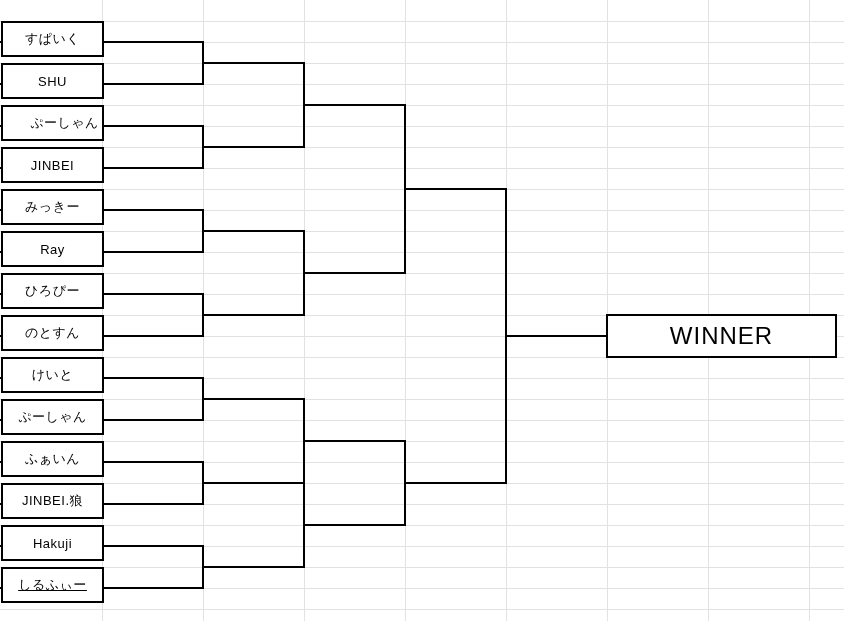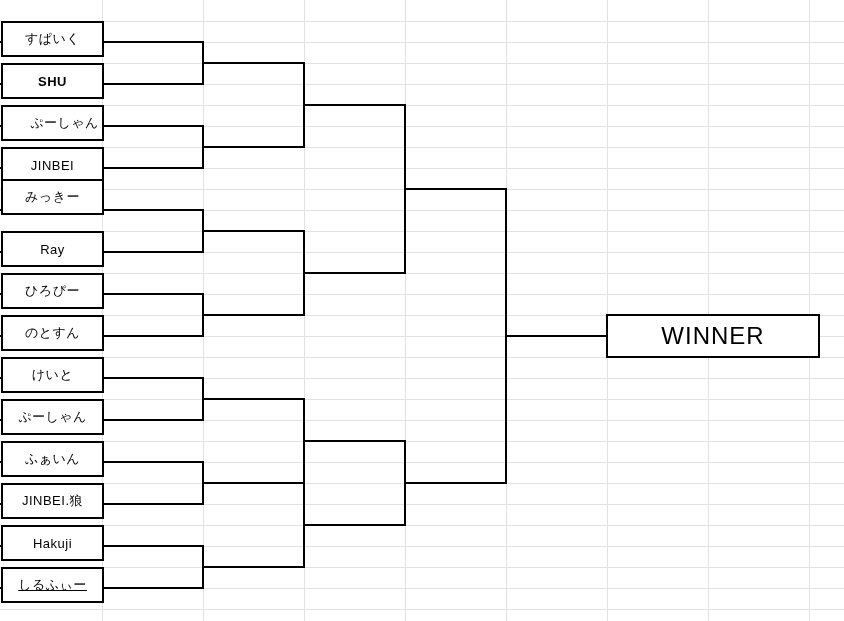--- a/index.html
+++ b/index.html
@@ -19,44 +19,44 @@
   .player-cell{
     position:absolute;left:1px;width:103px;height:36px;
     box-sizing:border-box;border:2px solid #000;background:#fff;
     display:flex;align-items:center;justify-content:center;
   }
   .player-cell span{
     font-size:13px;color:#000;white-space:nowrap;letter-spacing:0.5px;
   }
   .hline,.vline{position:absolute;background:#000;}
   #winner-box{
-    position:absolute;left:606px;top:314px;width:214px;height:44px;
+    position:absolute;left:606px;top:314px;width:231px;height:44px;
     box-sizing:border-box;border:2px solid #000;background:#fff;
     display:flex;align-items:center;justify-content:center;
   }
   #winner-box span{font-size:24px;color:#000;letter-spacing:1px;}
 </style>
 </head>
 <body>
 
 <div id="sheet">
   <div id="players">
       <div class="player-cell" style="top: 21px;">
         <span>すぱいく</span>
       </div>
-      <div class="player-cell" style="top: 63px; font-weight: bold;">
+      <div class="player-cell" style="top: 63px;">
         <span>SHU</span>
       </div>
       <div class="player-cell" style="top: 105px; padding-left: 24px;">
         <span>ぷーしゃん</span>
       </div>
       <div class="player-cell" style="top: 147px;">
         <span>JINBEI</span>
       </div>
-      <div class="player-cell" style="top: 179px;">
+      <div class="player-cell" style="top: 189px;">
         <span>みっきー</span>
       </div>
       <div class="player-cell" style="top: 231px;">
         <span>Ray</span>
       </div>
       <div class="player-cell" style="top: 273px;">
         <span>ひろぴー</span>
       </div>
       <div class="player-cell" style="top: 315px;">
         <span>のとすん</span>

